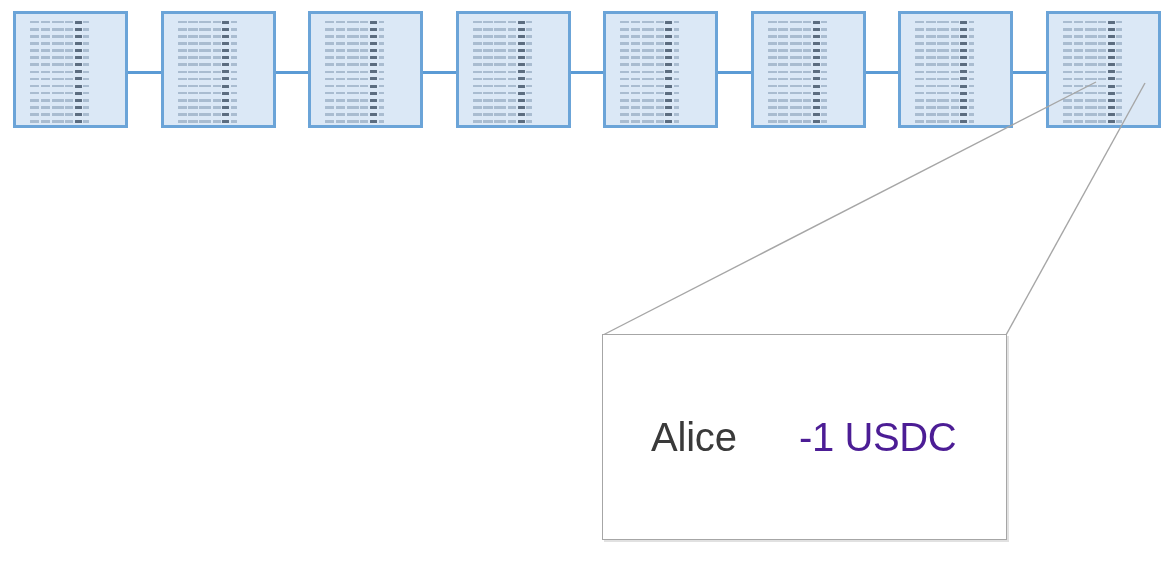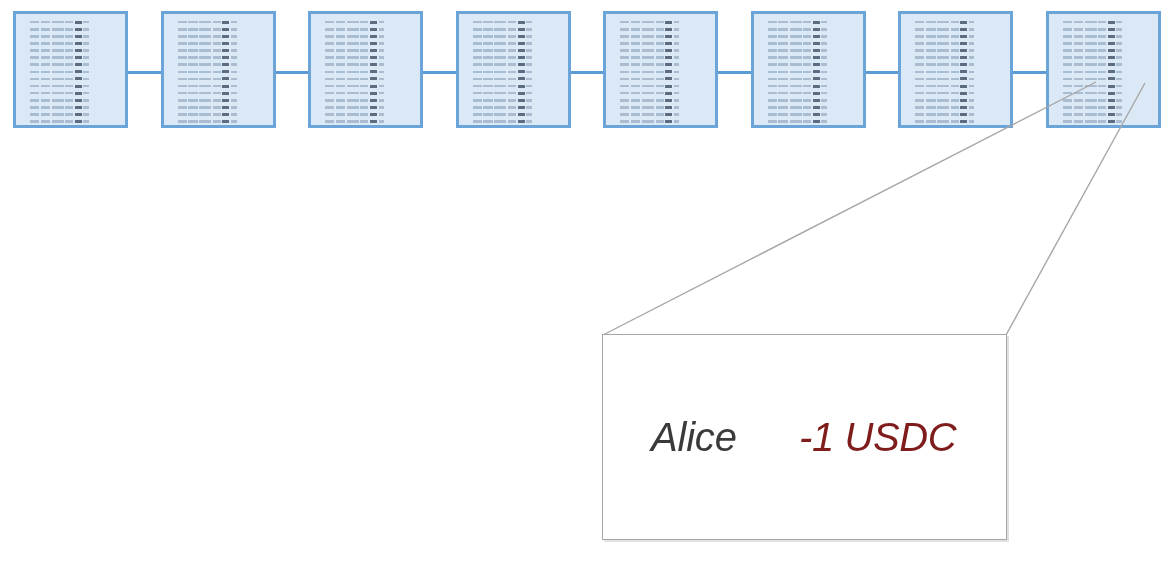--- a/index.html
+++ b/index.html
@@ -11,21 +11,20 @@
   body {
     font-family: "Liberation Sans", sans-serif;
     -webkit-font-smoothing: antialiased;
   }
   #stage {
     position: relative;
     width: 1174px;
     height: 564px;
     overflow: hidden;
     background: #ffffff;
-    font-style: italic;
   }
 
   
   #chain-layer {
     position: absolute;
     left: 0;
     top: 0;
     width: 1174px;
     height: 140px;
   }
@@ -128,21 +127,21 @@
     flex: 0 0 148px;
     font-size: 40px;
     font-weight: 300;
     color: #3a3a3a;
     letter-spacing: -0.2px;
     font-family: "Liberation Sans", sans-serif;
   }
   .callout-amount {
     font-size: 40px;
     font-weight: 300;
-    color: #7f1d1d;
+    color: #4c1d95;
     letter-spacing: -0.4px;
     white-space: nowrap;
     font-family: "Liberation Sans", sans-serif;
   }
 </style>
 </head>
 <body>
 
 <div id="stage">
 

